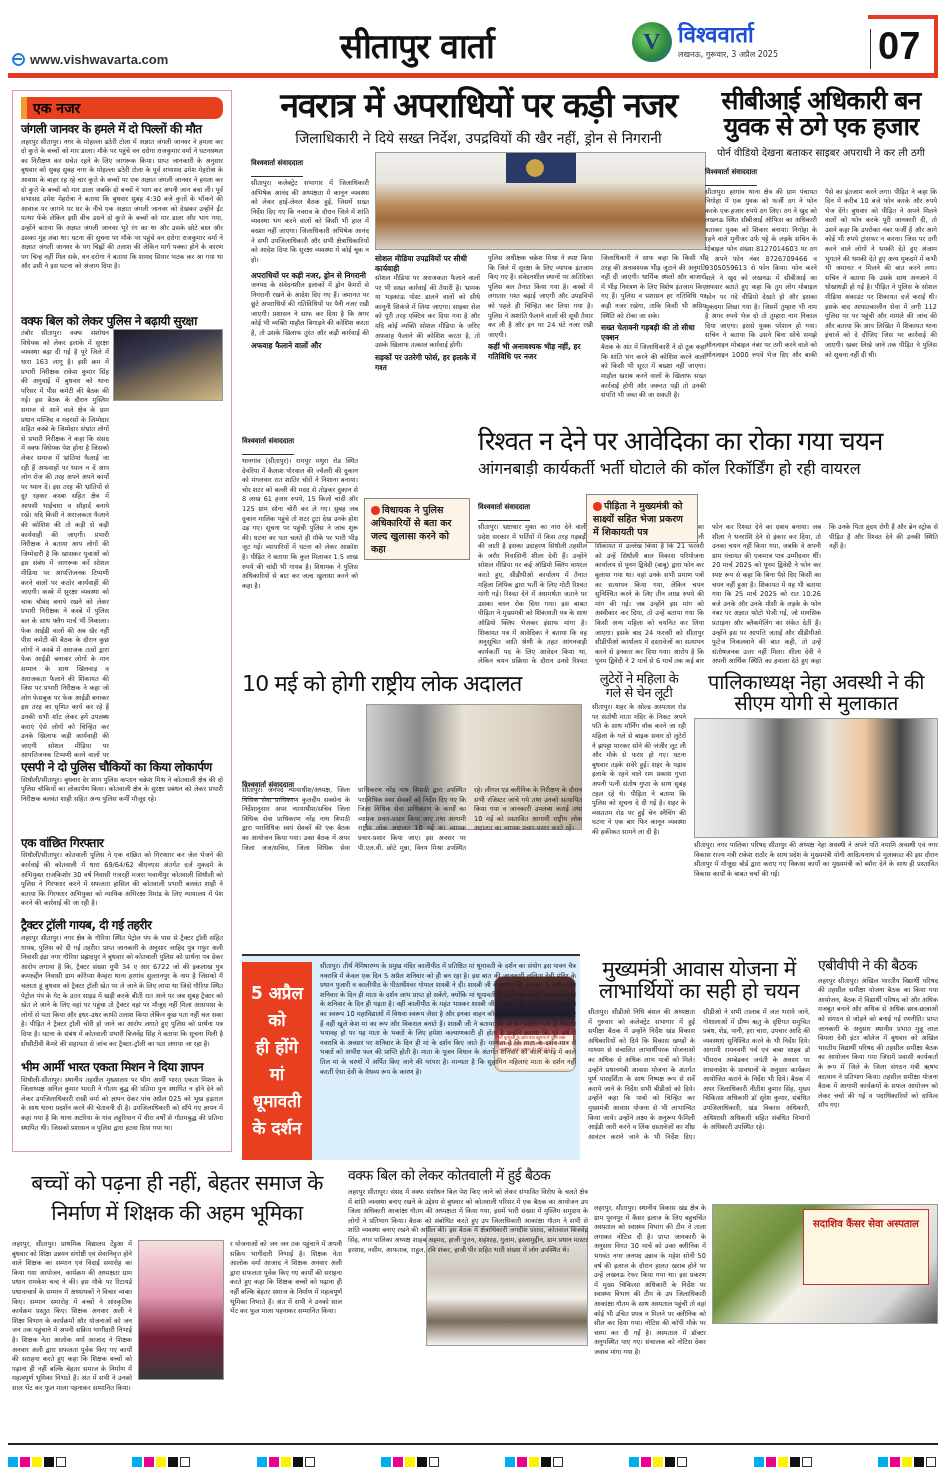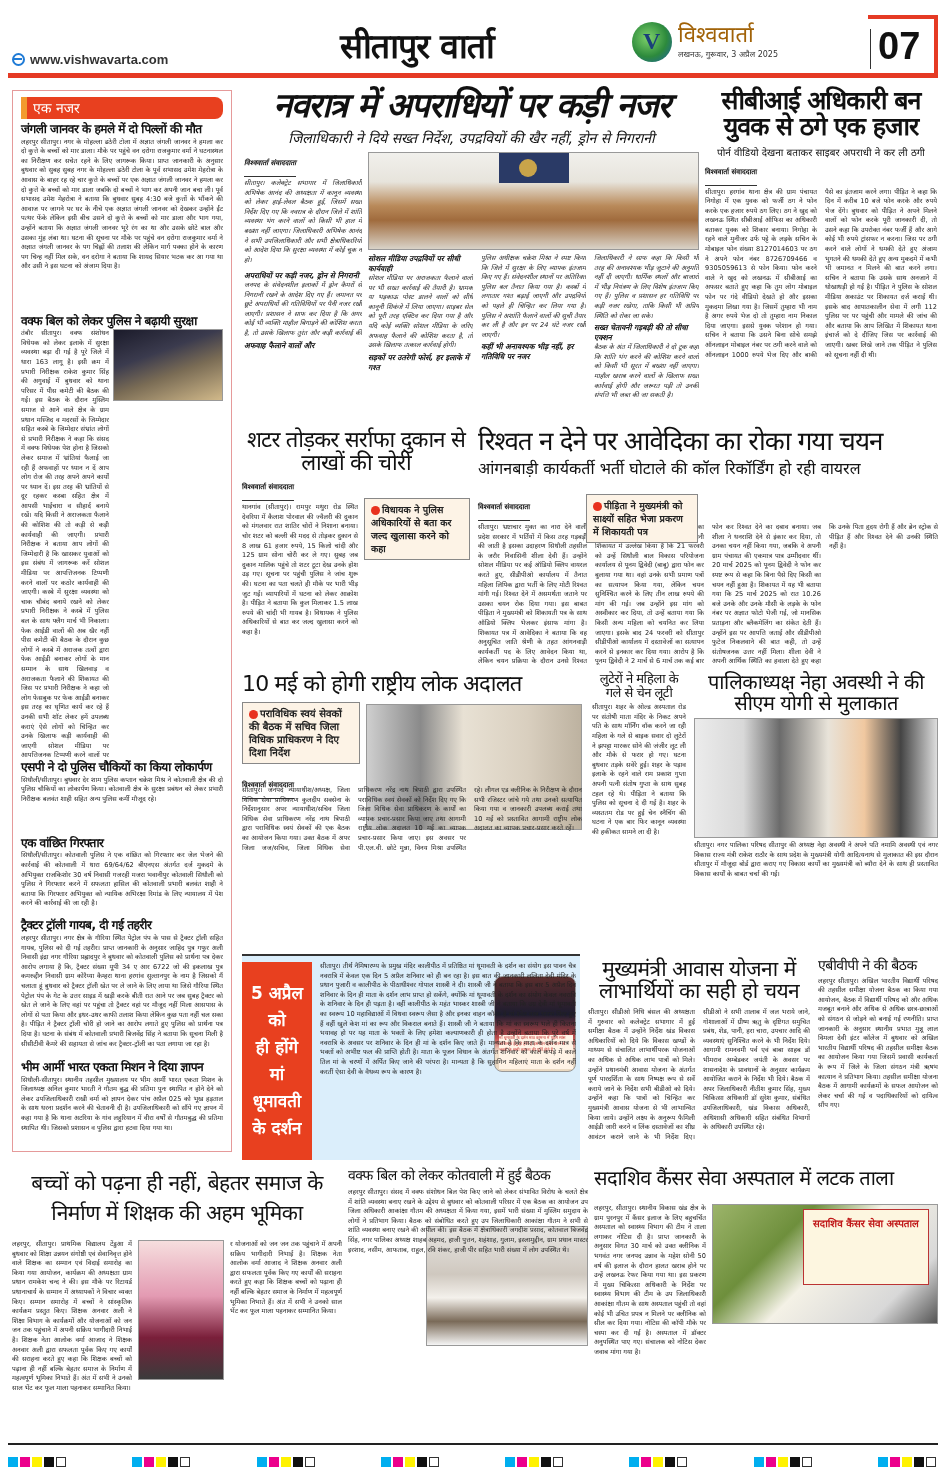--- a/index.html
+++ b/index.html
@@ -29,34 +29,34 @@
       <span style="position:absolute;left:-1px;top:3px;width:9px;height:2px;background:#1f7bd6"></span>
     </span>
     <span style="font-family:'Liberation Sans',sans-serif;font-size:13px;font-weight:bold;color:#333">www.vishwavarta.com</span>
   </div>
   <div class="abs" style="left:340px;top:22px;font-size:34px;font-weight:bold;letter-spacing:-1px;color:#111">सीतापुर वार्ता</div>
   <div class="abs" style="left:632px;top:22px;display:flex;align-items:flex-start;">
     <span style="display:inline-block;width:40px;height:40px;border-radius:50%;background:radial-gradient(circle at 40% 40%,#7fd36b,#2d8a3c 55%,#1b5fa8);position:relative;">
       <span style="position:absolute;left:11px;top:6px;font-weight:bold;font-size:24px;color:#1b3f7a;font-family:'Liberation Serif',serif">V</span>
     </span>
     <div style="margin-left:6px;">
-      <div style="font-size:22px;font-weight:normal;color:#a16207;line-height:26px">विश्ववार्ता</div>
+      <div style="font-size:22px;font-weight:bold;color:#1d4ed8;line-height:26px">विश्ववार्ता</div>
       <div style="font-size:8px;color:#333">लखनऊ, गुरूवार, 3 अप्रैल 2025</div>
     </div>
   </div>
   <div class="abs" style="left:868px;top:15px;width:70px;height:62px;border-top:4px solid #e53a24;border-right:4px solid #e53a24;">
     <div class="abs" style="left:2px;top:10px;width:1px;height:40px;background:#333"></div>
     <div class="abs" style="left:10px;top:6px;font-size:38px;font-weight:bold;color:#111;font-family:'Liberation Sans',sans-serif">07</div>
   </div>
   <div class="abs rule" style="left:8px;top:73px;width:930px;height:5px;"></div>
 </div>
 
 <div class="abs sidebox" style="left:12px;top:90px;width:220px;height:1062px;padding:6px 8px;">
   <div style="background:#e8401f;border-radius:0 8px 8px 0;height:22px;border-left:6px solid #f29b2f;margin-bottom:4px;">
-    <span style="color:#ffffff;font-weight:normal;font-size:14px;line-height:22px;padding-left:6px">एक नजर</span>
+    <span style="color:#000000;font-weight:bold;font-size:14px;line-height:22px;padding-left:6px">एक नजर</span>
   </div>
 
   <div>
     <div class="hl" style="font-size:12px;margin-bottom:2px">जंगली जानवर के हमले में दो पिल्लों की मौत</div>
     <div class="txt" style="height:158px">लहरपुर सीतापुर। नगर के मोहल्ला ढठेरी टोला में अज्ञात जंगली जानवर ने हमला कर दो कुत्ते के बच्चों को मार डाला। मौके पर पहुंचे वन दरोगा राजकुमार वर्मा ने घटनास्थल का निरीक्षण कर सचेत रहने के लिए जागरूक किया। प्राप्त जानकारी के अनुसार बुधवार को सुबह सुबह नगर के मोहल्ला ढठेरी टोला के पूर्व सभासद उमेश मेहरोत्रा के आवास के बाहर रह रहे चार कुत्ते के बच्चों पर एक अज्ञात जंगली जानवर ने हमला कर दो कुत्ते के बच्चों को मार डाला जबकि दो बच्चों ने भाग कर अपनी जान बचा ली। पूर्व सभासद उमेश मेहरोत्रा ने बताया कि बुधवार सुबह 4:30 बजे कुत्तों के भौंकने की आवाज पर जागने पर घर के नीचे एक अज्ञात जंगली जानवर को देखकर उन्होंने ईंट पत्थर फेंके लेकिन इसी बीच उसने दो कुत्ते के बच्चों को मार डाला और भाग गया, उन्होंने बताया कि अज्ञात जंगली जानवर भूरे रंग का था और उसके छोटे बाल और उसका मुंह लंबा था। घटना की सूचना पर मौके पर पहुंचे वन दरोगा राजकुमार वर्मा ने अज्ञात जंगली जानवर के पग चिह्नों की तलाश की लेकिन मार्ग पक्का होने के कारण पग चिन्ह नहीं मिल सके, वन दरोगा ने बताया कि शायद सियार भटक कर आ गया था और उसी ने इस घटना को अंजाम दिया है।</div>
   </div>
 
   <div style="margin-top:19px">
     <div class="hl" style="font-size:12px;margin-bottom:2px">वक्फ बिल को लेकर पुलिस ने बढ़ायी सुरक्षा</div>
     <div style="position:relative">
@@ -79,21 +79,21 @@
     <div class="hl" style="font-size:12px;margin-bottom:2px">ट्रैक्टर ट्रॉली गायब, दी गई तहरीर</div>
     <div class="txt" style="height:124px">लहरपुर सीतापुर। नगर क्षेत्र के गौरिया स्थित पेट्रोल पंप के पास से ट्रैक्टर ट्रॉली सहित गायब, पुलिस को दी गई तहरीर। प्राप्त जानकारी के अनुसार जाहिद पुत्र गफूर अली निवासी इंद्रा नगर गौरिया प्रह्लादपुर ने बुधवार को कोतवाली पुलिस को प्रार्थना पत्र देकर आरोप लगाया है कि, ट्रैक्टर संख्या यूपी 34 ए आर 6722 जो की इकलाख पुत्र कमरुद्दीन निवासी ग्राम कोरैय्या कैम्हरा थाना हरगांव सुल्तानपुर के नाम है जिसको मैं चलाता हूं बुधवार को ट्रैक्टर ट्रॉली खेत पर ले जाने के लिए लाया था जिसे गौरिया स्थित पेट्रोल पंप के गेट के उत्तर साइड में खड़ी करके बीती रात आने पर जब सुबह ट्रैक्टर को खेत ले जाने के लिए वहां पर पहुंचा तो ट्रैक्टर वहां पर मौजूद नहीं मिला आसपास के लोगों से पता किया और इधर-उधर काफी तलाश किया लेकिन कुछ पता नहीं चल सका है। पीड़ित ने ट्रैक्टर ट्रॉली चोरी हो जाने का आरोप लगाते हुए पुलिस को प्रार्थना पत्र दिया है। घटना के संबंध में कोतवाली प्रभारी बिजवेंद्र सिंह ने बताया कि सूचना मिली है सीसीटीवी कैमरे की सहायता से जांच कर ट्रैक्टर-ट्रॉली का पता लगाया जा रहा है।</div>
   </div>
 
   <div style="margin-top:3px">
     <div class="hl" style="font-size:12px;margin-bottom:2px">भीम आर्मी भारत एकता मिशन ने दिया ज्ञापन</div>
     <div class="txt" style="height:68px">सिधौली-सीतापुर। स्थानीय तहसील मुख्यालय पर भीम आर्मी भारत एकता मिशन के जिलाध्यक्ष अनिल कुमार भारती ने गौतम बुद्ध की प्रतिमा पुनः स्थापित न होने देने को लेकर उपजिलाधिकारी राखी वर्मा को ज्ञापन देकर पांच अप्रैल 025 को भूख हड़ताल के साथ धरना प्रदर्शन करने की चेतावनी दी है। उपजिलाधिकारी को सौंपे गए ज्ञापन में कहा गया है कि थाना अटरिया के गांव लहुरियान में वीरा वर्षों से गौतमबुद्ध की प्रतिमा स्थापित थी। जिसको प्रशासन व पुलिस द्वारा हटवा दिया गया था।</div>
   </div>
 </div>
 
-<div class="abs" style="left:244px;top:88px;width:455px;height:330px;font-style:italic;">
+<div class="abs" style="left:251px;top:88px;width:455px;height:330px;">
   <div class="hl" style="font-size:34px;text-align:center;letter-spacing:-1.5px">नवरात्र में अपराधियों पर कड़ी नजर</div>
   <div style="font-size:14px;text-align:center;margin-top:4px;color:#111">जिलाधिकारी ने दिये सख्त निर्देश, उपद्रवियों की खैर नहीं, ड्रोन से निगरानी</div>
   <div class="abs" style="left:0;top:62px;width:118px;">
     <div class="byline">विश्ववार्ता संवाददाता</div>
     <div class="txt" style="height:90px">सीतापुर। कलेक्ट्रेट सभागार में जिलाधिकारी अभिषेक आनंद की अध्यक्षता में कानून व्यवस्था को लेकर हाई-लेवल बैठक हुई, जिसमें सख्त निर्देश दिए गए कि नवरात्र के दौरान जिले में शांति व्यवस्था भंग करने वालों को किसी भी हाल में बख्शा नहीं जाएगा। जिलाधिकारी अभिषेक आनंद ने सभी उपजिलाधिकारी और सभी क्षेत्राधिकारियों को आदेश दिया कि सुरक्षा व्यवस्था में कोई चूक न हो।</div>
     <div class="sub">अपराधियों पर कड़ी नजर, ड्रोन से निगरानी</div>
     <div class="txt" style="height:58px">जनपद के संवेदनशील इलाकों में ड्रोन कैमरों से निगरानी रखने के आदेश दिए गए हैं। जमानत पर छूटे अपराधियों की गतिविधियों पर पैनी नजर रखी जाएगी। प्रशासन ने साफ कर दिया है कि अगर कोई भी व्यक्ति माहौल बिगाड़ने की कोशिश करता है, तो उसके खिलाफ तुरंत और कड़ी कार्रवाई की जाएगी।</div>
     <div class="sub">अफवाह फैलाने वालों और</div>
   </div>
   <div class="abs photo" style="left:124px;top:64px;width:331px;height:98px;background:linear-gradient(180deg,#f1f0ec 0%,#e7e4dc 30%,#b98a5a 55%,#a06b3d 70%,#d9d3c8 100%)">
@@ -115,21 +115,20 @@
 </div>
 
 <div class="abs" style="left:705px;top:88px;width:232px;height:330px;">
   <div class="hl" style="font-size:25px;text-align:center;letter-spacing:-1px">सीबीआई अधिकारी बन युवक से ठगे एक हजार</div>
   <div style="font-size:10px;margin-top:4px;color:#111;text-align:center">पोर्न वीडियो देखना बताकर साइबर अपराधी ने कर ली ठगी</div>
   <div class="byline" style="margin-top:6px">विश्ववार्ता संवाददाता</div>
   <div class="txt cols2" style="height:232px">सीतापुर। हरगांव थाना क्षेत्र की ग्राम पंचायत निगोहा में एक युवक को फर्जी ठग ने फोन करके एक हजार रुपये ठग लिए। ठग ने खुद को लखनऊ स्थित सीबीआई ऑफिस का अधिकारी बताकर युवक को शिकार बनाया। निगोहा के रहने वाले मुनीजर उर्फ पट्टे के लड़के सचिन के मोबाइल फोन संख्या 8127014603 पर ठग ने अपने फोन नंबर 8726709466 व 9305059613 से फोन किया। फोन करने वाले ने खुद को लखनऊ में सीबीआई का अफसर बताते हुए कहा कि तुम लोग मोबाइल फोन पर गंदे वीडियो देखते हो और इसका मुकदमा लिखा गया है। जिसमें तुम्हारा भी नाम है अगर रुपये भेज दो तो तुम्हारा नाम निकाल दिया जाएगा। इससे युवक परेशान हो गया। सचिन ने बताया कि उसने बिना सोचे समझे ऑनलाइन मोबाइल नंबर पर ठगी करने वाले को ऑनलाइन 1000 रुपये भेज दिए और बाकी पैसे का इंतजाम करने लगा। पीड़ित ने कहा कि दिन में करीब 10 बजे फोन करके और रुपये भेज देंगे। बुधवार को पीड़ित ने अपने मिलने वालों को फोन करके पूरी जानकारी दी, तो उसने कहा कि उपरोक्त नंबर फर्जी हैं और आगे कोई भी रुपये ट्रांसफर न करना। जिस पर ठगी करने वाले लोगों ने धमकी देते हुए अंजाम भुगतने की धमकी देते हुए अन्य मुकदमे में कभी भी जमानत न मिलने की बात करने लगा। सचिन ने बताया कि उसके साथ अनजाने में धोखाधड़ी हो गई है। पीड़ित ने पुलिस के सोशल मीडिया अकाउंट पर शिकायत दर्ज कराई थी। इसके बाद आपातकालीन सेवा में लगी 112 पुलिस पर पर पहुंची और मामले की जांच की और बताया कि आप लिखित में शिकायत थाना इंचार्ज को दे दीजिए जिस पर कार्रवाई की जाएगी। खबर लिखे जाने तक पीड़ित ने पुलिस को सूचना नहीं दी थी।</div>
 </div>
 
 <div class="abs" style="left:242px;top:428px;width:228px;height:230px;">
-  <div class="hl" style="font-size:22px;text-align:center;font-weight:normal;letter-spacing:-0.8px">शटर तोड़कर सर्राफा दुकान से लाखों की चोरी</div>
   <div class="byline" style="margin-top:6px">विश्ववार्ता संवाददाता</div>
   <div class="abs quote" style="left:122px;top:70px;width:106px;font-size:9.5px;line-height:13px">
     <span class="dot"></span><span>विधायक ने पुलिस अधिकारियों से बता कर जल्द खुलासा करने को कहा</span>
   </div>
   <div class="txt" style="width:116px;height:160px">थानगांव (सीतापुर)। रामपुर मथुरा रोड स्थित देवरिया में कैलाश पोरवाल की ज्वैलरी की दुकान को मंगलवार रात शातिर चोरों ने निशाना बनाया। चोर शटर को बल्ली की मदद से तोड़कर दुकान से 8 लाख 61 हजार रुपये, 15 किलो चांदी और 125 ग्राम सोना चोरी कर ले गए। सुबह जब दुकान मालिक पहुंचे तो शटर टूटा देख उनके होश उड़ गए। सूचना पर पहुंची पुलिस ने जांच शुरू की। घटना का पता चलते ही मौके पर भारी भीड़ जुट गई। व्यापारियों में घटना को लेकर आक्रोश है। पीड़ित ने बताया कि कुल मिलाकर 1.5 लाख रुपये की चांदी भी गायब है। विधायक ने पुलिस अधिकारियों से बात कर जल्द खुलासा करने को कहा है।</div>
 </div>
 
 <div class="abs" style="left:478px;top:428px;width:460px;height:230px;">
   <div class="hl" style="font-size:26px;font-weight:normal;letter-spacing:-1px">रिश्वत न देने पर आवेदिका का रोका गया चयन</div>
   <div style="font-size:16px;margin-top:2px;color:#111">आंगनबाड़ी कार्यकर्ती भर्ती घोटाले की कॉल रिकॉर्डिंग हो रही वायरल</div>
@@ -137,23 +136,20 @@
     <div class="abs quote" style="left:108px;top:0;width:112px;font-size:9.5px;line-height:13px">
       <span class="dot"></span><span>पीड़िता ने मुख्यमंत्री को साक्ष्यों सहित भेजा प्रकरण में शिकायती पत्र</span>
     </div>
     <div class="byline">विश्ववार्ता संवाददाता</div>
     <div class="txt cols4" style="height:150px;column-fill:auto">सीतापुर। भ्रष्टाचार मुक्त का नारा देने वाली प्रदेश सरकार में भर्तियों में किस तरह गड़बड़ी की जाती है इसका उदाहरण सिधौली तहसील के जरौर निवासिनी शीला देवी हैं। उन्होंने सोशल मीडिया पर कई ऑडियो क्लिप वायरल करते हुए, सीडीपीओ कार्यालय में तैनात महिला लिपिक द्वारा भर्ती के लिए मोटी रिश्वत मांगी गई। रिश्वत देने में असमर्थता जताने पर उसका चयन रोक दिया गया। इस बाबत पीड़िता ने मुख्यमंत्री को शिकायती पत्र के साथ ऑडियो क्लिप भेजकर इंसाफ मांगा है। शिकायत पत्र में आवेदिका ने बताया कि वह अनुसूचित जाति श्रेणी के तहत आंगनवाड़ी कार्यकर्ती पद के लिए आवेदन किया था, लेकिन चयन प्रक्रिया के दौरान उनसे रिश्वत मांगी गई और असहमति जताने पर उनका चयन रोक दिया गया। शीला देवी ने अपनी शिकायत में उल्लेख किया है कि 21 फरवरी को उन्हें सिधौली बाल विकास परियोजना कार्यालय से पूनम द्विवेदी (बाबू) द्वारा फोन कर बुलाया गया था। वहां उनके सभी प्रमाण पत्रों का सत्यापन किया गया, लेकिन चयन सुनिश्चित करने के लिए तीन लाख रुपये की मांग की गई। जब उन्होंने इस मांग को अस्वीकार कर दिया, तो उन्हें बताया गया कि किसी अन्य महिला को चयनित कर लिया जाएगा। इसके बाद 24 फरवरी को सीतापुर सीडीपीओ कार्यालय में दस्तावेजों का सत्यापन करने से इनकार कर दिया गया। आरोप है कि पूनम द्विवेदी ने 2 मार्च से 6 मार्च तक कई बार फोन कर रिश्वत देने का दबाव बनाया। जब शीला ने धनराशि देने से इंकार कर दिया, तो उनका चयन नहीं किया गया, जबकि वे अपनी ग्राम पंचायत की एकमात्र पात्र उम्मीदवार थीं। 20 मार्च 2025 को पूनम द्विवेदी ने फोन कर स्पष्ट रूप से कहा कि बिना पैसे दिए किसी का चयन नहीं हुआ है। शिकायत में यह भी बताया गया कि 25 मार्च 2025 को रात 10.26 बजे उनके और उनके मौसी के लड़के के फोन नंबर पर अज्ञात फोटो भेजी गई, जो मानसिक प्रताड़ना और ब्लैकमेलिंग का संकेत देती हैं। उन्होंने इस पर आपत्ति जताई और सीडीपीओ फुटेज निकलवाने की बात कही, तो उन्हें संतोषजनक उत्तर नहीं मिला। शीला देवी ने अपनी आर्थिक स्थिति का हवाला देते हुए कहा कि उनके पिता हृदय रोगी हैं और ब्रेन स्ट्रोक से पीड़ित हैं और रिश्वत देने की उनकी स्थिति नहीं है।</div>
   </div>
 </div>
 
 <div class="abs" style="left:242px;top:672px;width:340px;height:230px;">
   <div class="hl" style="font-size:22px;font-weight:normal;letter-spacing:-0.8px">10 मई को होगी राष्ट्रीय लोक अदालत</div>
-  <div class="abs quote" style="left:0;top:30px;width:118px;font-size:10px;line-height:13px">
-    <span class="dot"></span><span>पराविधिक स्वयं सेवकों की बैठक में सचिव जिला विधिक प्राधिकरण ने दिए दिशा निर्देश</span>
-  </div>
   <div class="abs photo" style="left:124px;top:32px;width:216px;height:126px;background:linear-gradient(90deg,#cfcfcf 0%,#8a8a8a 25%,#e8e1d4 45%,#d9cfbf 75%,#bdb2a0 100%)"></div>
   <div class="abs" style="left:0;top:100px;width:118px;">
     <div class="byline">विश्ववार्ता संवाददाता</div>
   </div>
   <div class="abs txt cols3" style="left:0;top:114px;width:340px;height:120px">सीतापुर। जनपद न्यायाधीश/अध्यक्ष, जिला विधिक सेवा प्राधिकरण कुलदीप सक्सेना के निर्देशानुसार अपर न्यायाधीश/सचिव जिला विधिक सेवा प्राधिकरण नरेंद्र नाथ त्रिपाठी द्वारा पराविधिक स्वयं सेवकों की एक बैठक का आयोजन किया गया। उक्त बैठक में अपर जिला जज/सचिव, जिला विधिक सेवा प्राधिकरण नरेंद्र नाथ त्रिपाठी द्वारा उपस्थित पराविधिक स्वयं सेवकों को निर्देश दिए गए कि जिला विधिक सेवा प्राधिकरण के कार्यों का व्यापक प्रचार-प्रसार किया जाए तथा आगामी राष्ट्रीय लोक अदालत 10 मई का व्यापक प्रचार-प्रसार किया जाए। इस अवसर पर पी.एल.वी. छोटे मुन्ना, विनय मिश्रा उपस्थित रहे। लीगल एड क्लीनिक के निरीक्षण के दौरान सभी रजिस्टर जांचे गये तथा उनको सत्यापित किया गया व जानकारी उपलब्ध कराई तथा 10 मई को प्रस्तावित आगामी राष्ट्रीय लोक अदालत का व्यापक प्रचार-प्रसार करते रहें।</div>
 </div>
 
 <div class="abs" style="left:592px;top:672px;width:94px;height:232px;">
   <div class="hl" style="font-size:13px;text-align:center;font-weight:normal">लुटेरों ने महिला के गले से चेन लूटी</div>
   <div class="txt" style="margin-top:4px;height:196px">सीतापुर। शहर के ओल्ड अस्पताल रोड पर संतोषी माता मंदिर के निकट अपने पति के साथ मॉर्निंग वॉक करने जा रही महिला के गले से बाइक सवार दो लुटेरों ने झपट्टा मारकर सोने की जंजीर लूट ली और मौके से फरार हो गए। घटना बुधवार तड़के सवेरे हुई। शहर के पड़ाव इलाके के रहने वाले राम प्रकाश गुप्ता अपनी पत्नी संतोष गुप्ता के साथ सुबह टहल रहे थे। पीड़िता ने बताया कि पुलिस को सूचना दे दी गई है। शहर के व्यस्ततम रोड पर हुई चेन स्नैचिंग की घटना ने एक बार फिर कानून व्यवस्था की हकीकत सामने ला दी है।</div>
@@ -197,21 +193,20 @@
   <div class="abs txt" style="left:218px;top:72px;width:112px;height:172px">र योजनाओं को जन जन तक पहुंचाने में अपनी सक्रिय भागीदारी निभाई है। शिक्षक नेता आलोक वर्मा आजाद ने शिक्षक अनवार अली द्वारा सफलता पूर्वक किए गए कार्यों की सराहना करते हुए कहा कि शिक्षक बच्चों को पढ़ाना ही नहीं बल्कि बेहतर समाज के निर्माण में महत्वपूर्ण भूमिका निभाते हैं। अंत में सभी ने उनको साल भेंट कर फूल माला पहनाकर सम्मानित किया।</div>
 </div>
 
 <div class="abs" style="left:348px;top:1168px;width:240px;height:250px;">
   <div class="hl" style="font-size:14px;font-weight:normal">वक्फ बिल को लेकर कोतवाली में हुई बैठक</div>
   <div class="abs photo" style="left:78px;top:58px;width:162px;height:120px;background:linear-gradient(180deg,#e9e7e4 0%,#cfc8bf 40%,#f4f1ec 60%,#7a6a58 80%,#f5f5f5 100%)"></div>
   <div class="abs txt" style="left:0;top:20px;width:240px;height:226px;">लहरपुर सीतापुर। संसद में वक्फ संशोधन बिल पेश किए जाने को लेकर संभावित विरोध के चलते क्षेत्र में शांति व्यवस्था बनाए रखने के उद्देश्य से बुधवार को कोतवाली परिसर में एक बैठक का आयोजन उप जिला अधिकारी आकांक्षा गौतम की अध्यक्षता में किया गया, इसमें भारी संख्या में मुस्लिम समुदाय के लोगों ने प्रतिभाग किया। बैठक को संबोधित करते हुए उप जिलाधिकारी आकांक्षा गौतम ने सभी से शांति व्यवस्था बनाए रखने की अपील की। इस बैठक में क्षेत्राधिकारी जगदीश प्रसाद, कोतवाल बिजवेंद्र सिंह, नगर पालिका अध्यक्ष शाहब अहमद, हाजी पुत्तन, शहंशाह, गुलाम, इस्लामुद्दीन, ग्राम प्रधान मास्टर इरशाद, नसीम, आफताब, राहुल, रवि शंकर, हाजी पीर सहित भारी संख्या में लोग उपस्थित थे।</div>
 </div>
 
 <div class="abs" style="left:594px;top:1168px;width:344px;height:250px;">
-  <div class="hl" style="font-size:20px;font-weight:normal;letter-spacing:-0.6px">सदाशिव कैंसर सेवा अस्पताल में लटक ताला</div>
   <div class="abs photo" style="left:118px;top:36px;width:226px;height:120px;background:linear-gradient(135deg,#9cb46a 0%,#6e8f3c 30%,#f4f1e6 50%,#d8d8d8 80%,#555 100%)">
     <div class="abs" style="left:90px;top:4px;width:126px;height:76px;background:#fdf6e0;border:1px solid #b33">
       <div style="font-size:10px;color:#c01818;font-weight:bold;text-align:center;padding-top:6px">सदाशिव कैंसर सेवा अस्पताल</div>
     </div>
   </div>
   <div class="abs txt" style="left:0;top:36px;width:112px;height:210px">लहरपुर, सीतापुर। स्थानीय विकास खंड क्षेत्र के ग्राम पुरनपुर में कैंसर इलाज के लिए बहुचर्चित अस्पताल को स्वास्थ्य विभाग की टीम ने ताला लगाकर नोटिस दी है। प्राप्त जानकारी के अनुसार विगत 30 मार्च को उक्त क्लीनिक में भगवंत नगर जनपद उन्नाव के महेश सोनी 50 वर्ष की इलाज के दौरान हालत खराब होने पर उन्हें लखनऊ रेफर किया गया था। इस प्रकरण में मुख्य चिकित्सा अधिकारी के निर्देश पर स्वास्थ्य विभाग की टीम के उप जिलाधिकारी आकांक्षा गौतम के साथ अस्पताल पहुंची तो वहां कोई भी उचित प्रपत्र न मिलने पर क्लीनिक को सील कर दिया गया। नोटिस की कॉपी मौके पर चस्पा कर दी गई है। अस्पताल में डॉक्टर अनुपस्थित पाए गए। संचालक को नोटिस देकर जवाब मांगा गया है।</div>
 </div>
 
 <div class="abs" style="left:8px;top:1443px;width:930px;height:1.5px;background:#222"></div>
 <div class="abs" style="left:8px;top:1452px;width:930px;height:14px;display:flex;justify-content:space-between;">

